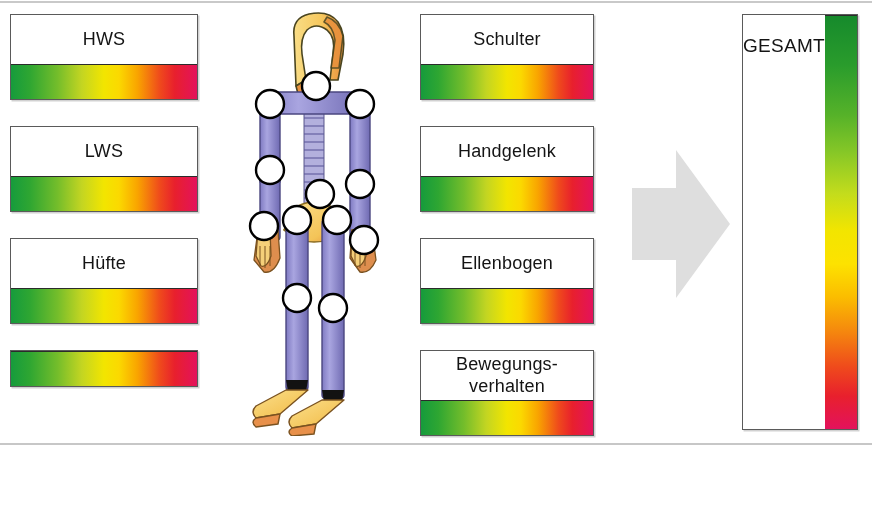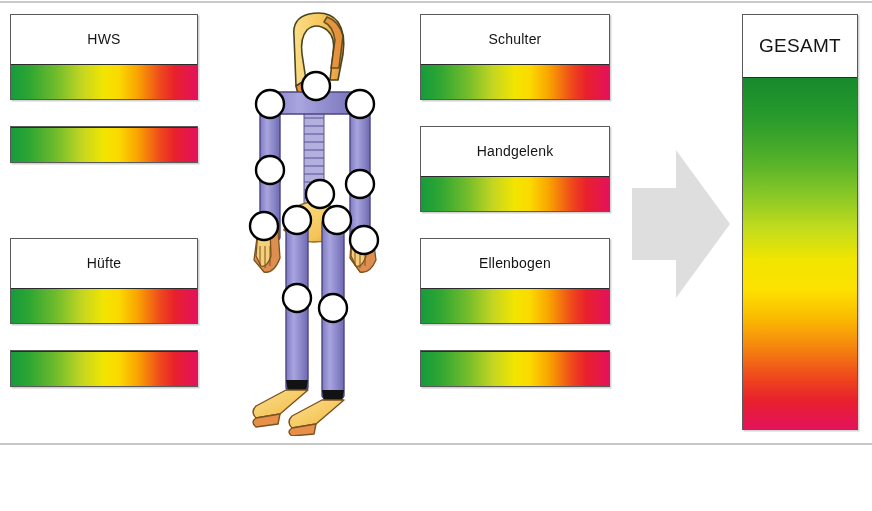--- a/index.html
+++ b/index.html
@@ -35,21 +35,21 @@
     background: #ffffff;
     box-shadow: 1.5px 1.5px 0 rgba(0,0,0,0.18);
   }
   .card-label {
     box-sizing: border-box;
     height: 49px;
     display: flex;
     align-items: center;
     justify-content: center;
     text-align: center;
-    font-size: 14px;
+    font-size: 18px;
     line-height: 1.18;
     letter-spacing: 0.2px;
     color: #141414;
     background: #ffffff;
     padding: 0 6px;
     white-space: pre-line;
   }
   .card-bar {
     height: 34px;
     border-top: 1.5px solid #2b2b2b;
@@ -61,40 +61,40 @@
         #f2e500 50%,
         #fbd900 58%,
         #f9a400 68%,
         #ef4a1c 80%,
         #e8202d 88%,
         #e3125c 100%);
   }
 
   
   .card.col-left  { left: 10px;  width: 188px; }
-  .card.col-right { left: 420px; width: 190px; }
+  .card.col-right { left: 420px; width: 174px; }
 
   .row-0 { top: 14px;  }
   .row-1 { top: 126px; }
   .row-2 { top: 238px; }
   .row-3 { top: 350px; }
 
   
   .total-card {
     position: absolute;
     left: 742px;
     top: 14px;
     width: 116px;
     height: 416px;
     box-sizing: border-box;
     border: 1.5px solid #5a5a5a;
     background: #ffffff;
     box-shadow: 1.5px 1.5px 0 rgba(0,0,0,0.18);
     display: flex;
-    flex-direction: column;
+    flex-direction: row;
   }
   .total-label {
     height: 62px;
     flex: 0 0 62px;
     display: flex;
     align-items: center;
     justify-content: center;
     font-size: 19px;
     letter-spacing: 0.3px;
     color: #141414;
@@ -140,20 +140,21 @@
 <body>
 
 <div class="hrule top"></div>
 
 <div class="card col-left row-0">
   <div class="card-label">HWS</div>
   <div class="card-bar"></div>
 </div>
 
 <div class="card col-left row-1">
+  <div class="card-label">LWS</div>
   <div class="card-bar"></div>
 </div>
 
 <div class="card col-left row-2">
   <div class="card-label">Hüfte</div>
   <div class="card-bar"></div>
 </div>
 
 <div class="card col-left row-3">
   <div class="card-bar"></div>
@@ -168,20 +169,22 @@
   <div class="card-label">Handgelenk</div>
   <div class="card-bar"></div>
 </div>
 
 <div class="card col-right row-2">
   <div class="card-label">Ellenbogen</div>
   <div class="card-bar"></div>
 </div>
 
 <div class="card col-right row-3">
+  <div class="card-label">Bewegungs-
+verhalten</div>
   <div class="card-bar"></div>
 </div>
 
 <div class="arrow">
   <svg width="98" height="148" viewBox="0 0 98 148">
     <polygon points="0,38 44,38 44,0 98,74 44,148 44,110 0,110" fill="#dedede"></polygon>
   </svg>
 </div>
 
 <div class="total-card">

